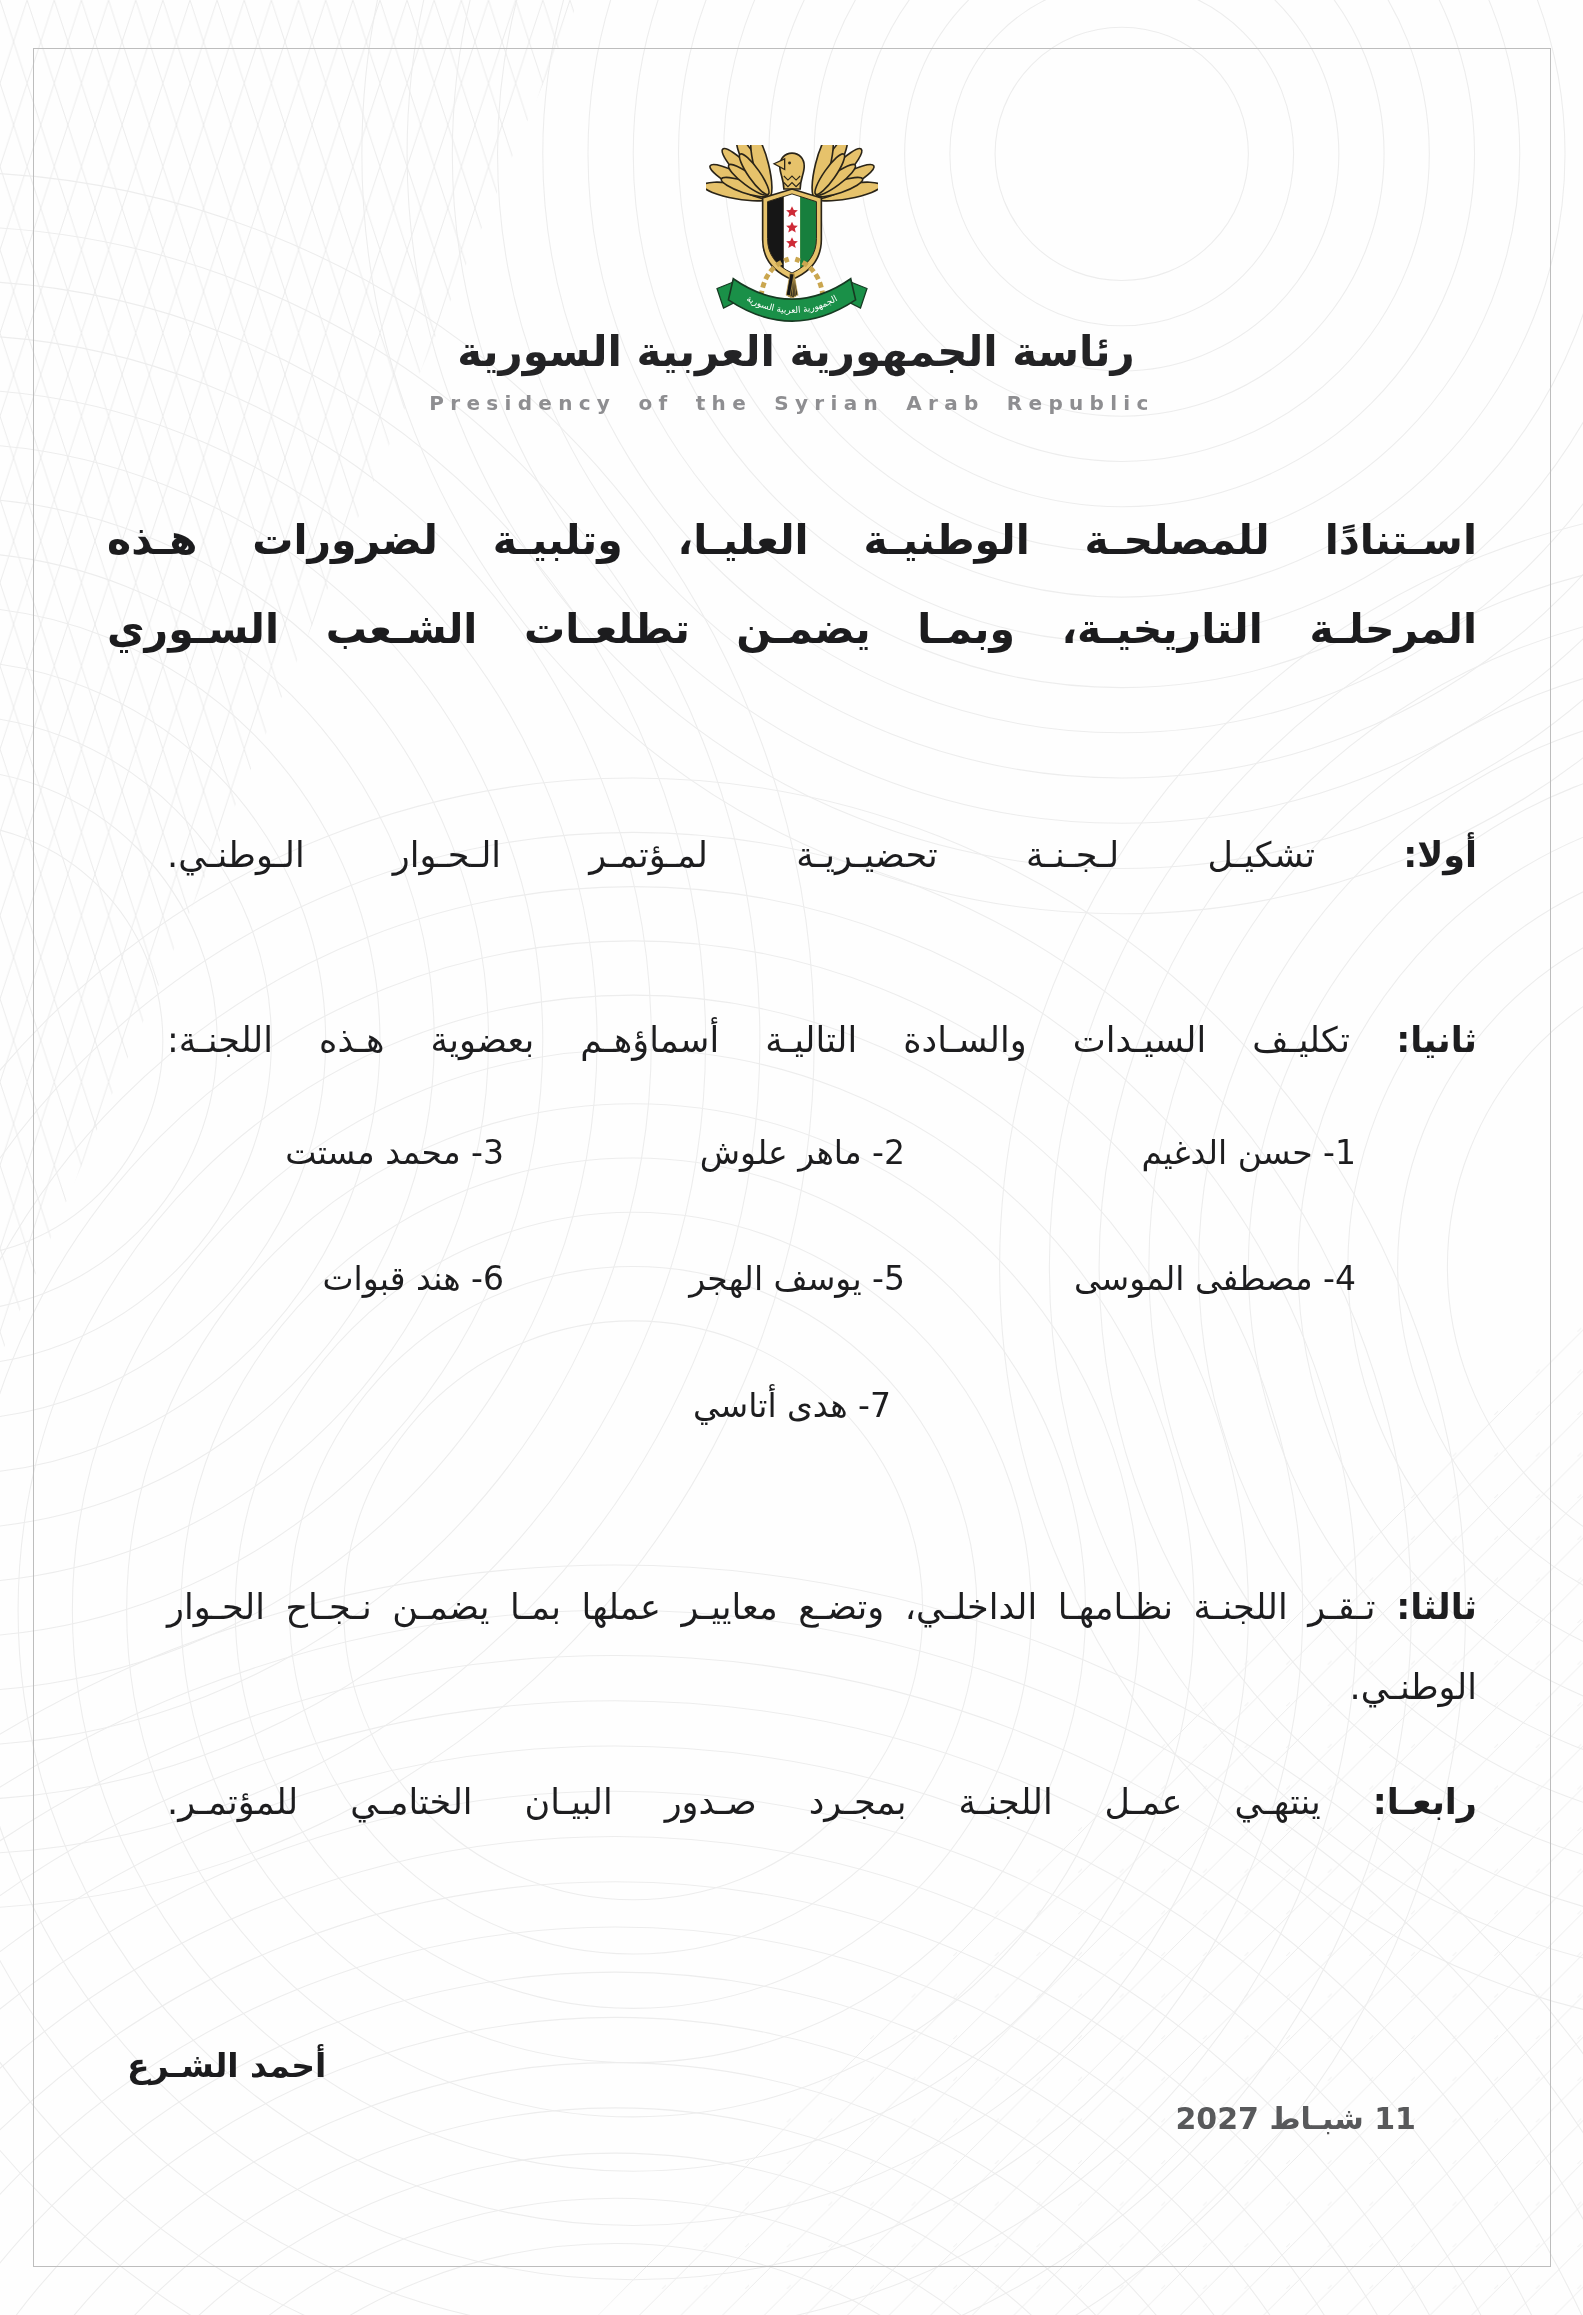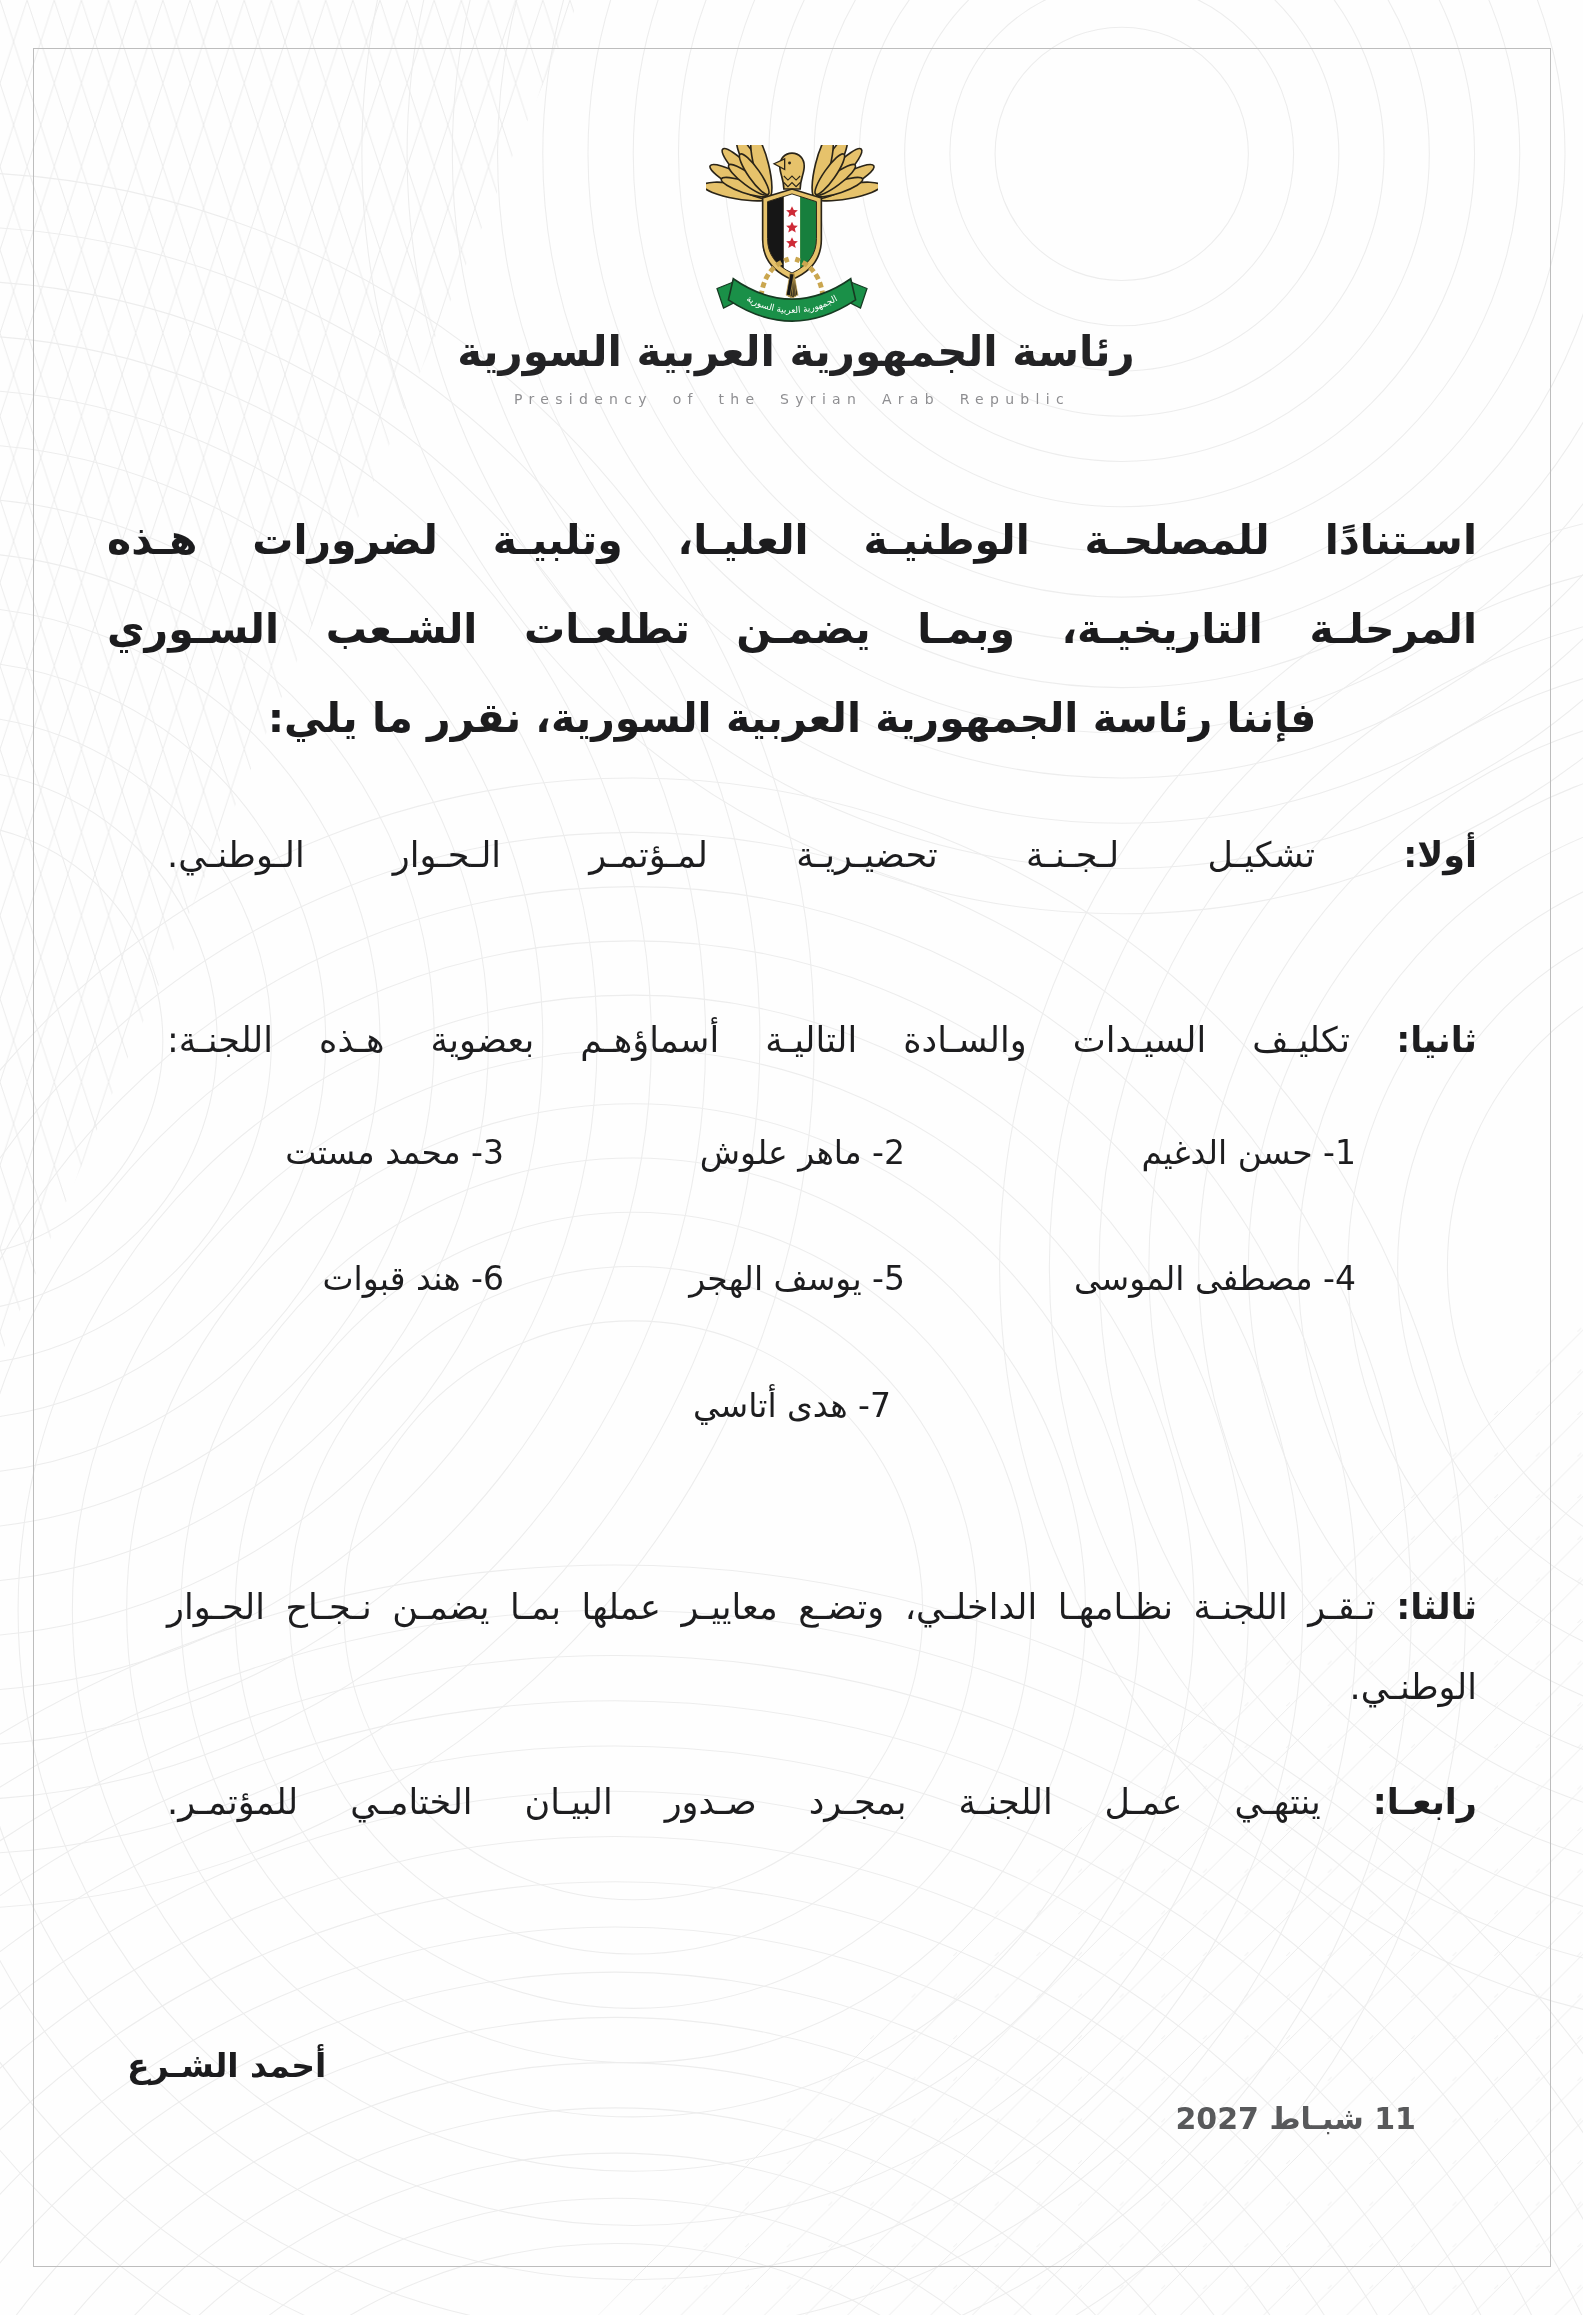--- a/index.html
+++ b/index.html
@@ -22,21 +22,21 @@
   }
   .title-ar{
     position:absolute;left:8px;right:0;top:327px;
     text-align:center;direction:rtl;
     font-size:42px;font-weight:bold;color:#232325;
     z-index:2;
   }
   .subtitle-en{
     position:absolute;left:0;right:0;top:391px;
     text-align:center;
-    font-size:14px;font-weight:normal;color:#8e8e91;
+    font-size:20px;font-weight:bold;color:#8e8e91;
     letter-spacing:6.3px;word-spacing:9px;
     z-index:2;
   }
   .intro{
     position:absolute;left:107px;top:496px;width:1370px;
     direction:rtl;z-index:2;
     font-size:41px;font-weight:bold;line-height:89px;color:#1c1c1e;
   }
   .intro .j{text-align:justify;text-align-last:justify;}
   .intro .c{text-align:center;}
@@ -236,21 +236,20 @@
       </text>
     </g>
   </svg>
 
   <div class="title-ar">رئاسة الجمهورية العربية السورية</div>
   <div class="subtitle-en">Presidency of the Syrian Arab Republic</div>
 
   <div class="intro">
     <div class="j">اسـتنادًا للمصلحـة الوطنيـة العليـا، وتلبيـة لضرورات هـذه</div>
     <div class="j">المرحلـة التاريخيـة، وبمـا يضمـن تطلعـات الشـعب السـوري</div>
-    <div class="c">فإننا رئاسة الجمهورية العربية السورية، نقرر ما يلي:</div>
   </div>
 
   <div class="section single sec-1">
     <span class="lbl">أولا:</span>
     <span>تشكيـل لـجـنـة تحضيـريـة لمـؤتمـر الـحـوار الـوطنـي.</span>
   </div>
 
   <div class="section single sec-2">
     <span class="lbl">ثانيا:</span>
     <span>تكليـف السيـدات والسـادة التاليـة أسماؤهـم بعضوية هـذه اللجنـة:</span>

